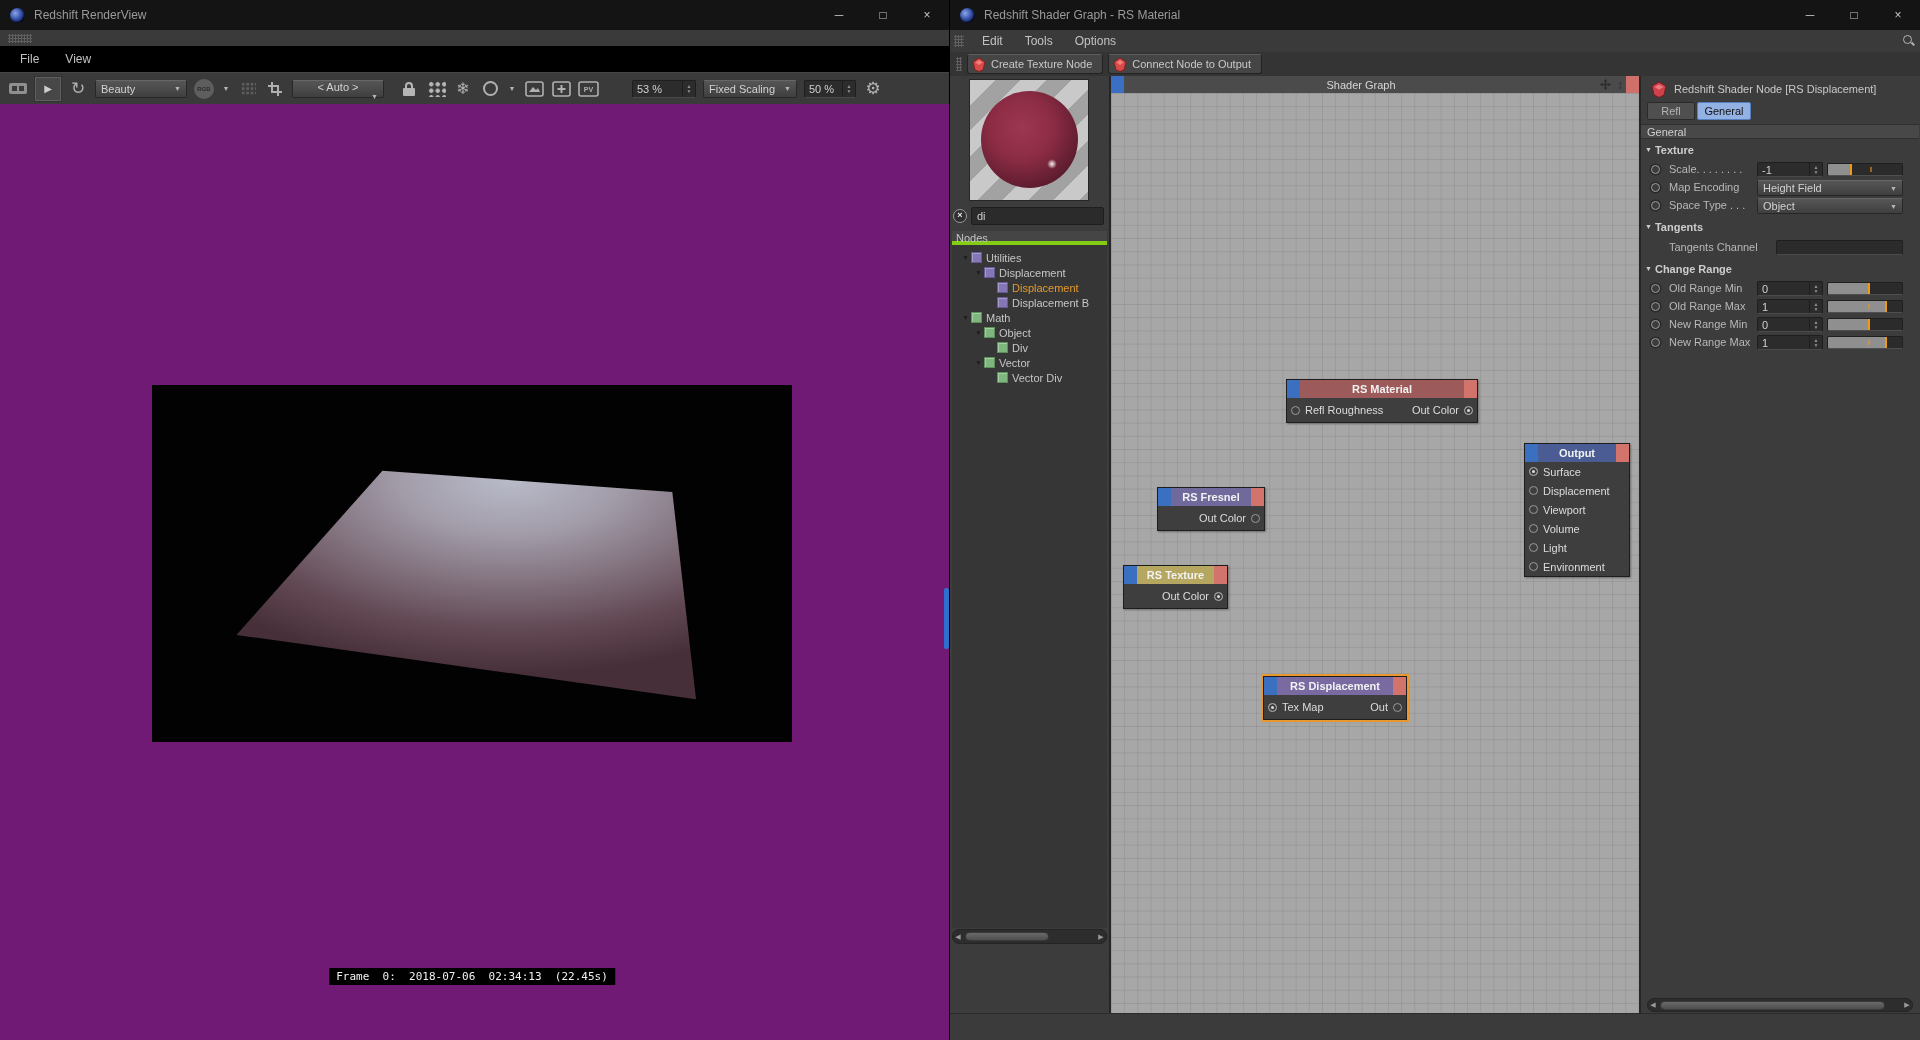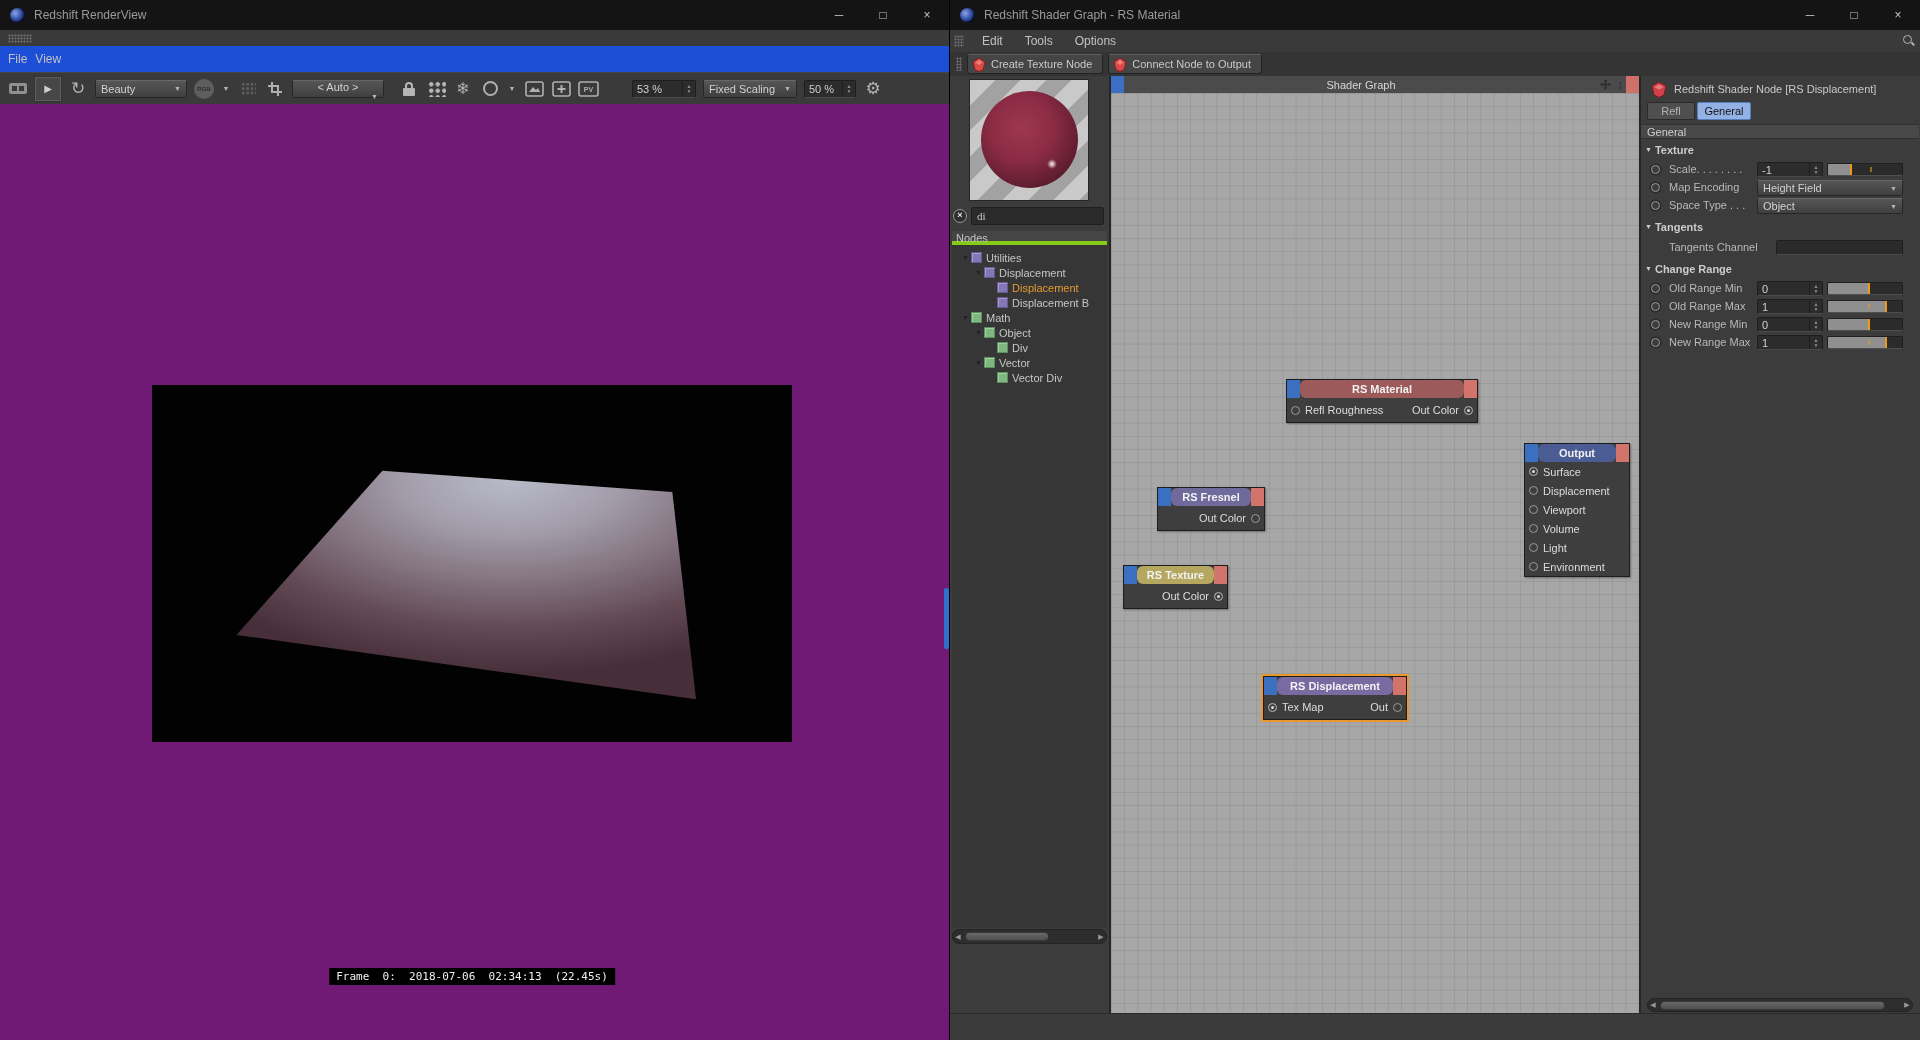--- a/index.html
+++ b/index.html
@@ -24,21 +24,21 @@
   .spin { background:#2c2c2c; border:1px solid #1e1e1e; border-bottom-color:#4a4a4a; border-radius:2px; display:flex; align-items:center; color:#cfcfcf; font-size:11px; }
   .spin .val { padding-left:4px; flex:1; }
   .spin .arrows { width:13px; border-left:1px solid #1e1e1e; display:flex; flex-direction:column; align-items:center; justify-content:center; color:#909090; font-size:5px; line-height:5px; align-self:stretch; }
   .scrollbar { background:#2d2d2d; border:1px solid #242424; border-radius:7px; display:flex; align-items:center; }
   .scrollbar .sb-arrow { color:#9a9a9a; font-size:7px; width:10px; text-align:center; }
   .scrollbar .thumb { height:9px; background:linear-gradient(#6a6a6a,#4e4e4e); border-radius:5px; border:1px solid #3a3a3a; }
 
   
   #renderview { left:0; width:949px; background:#383838; }
   #rv-gripbar { left:0; top:30px; width:949px; height:16px; background:#3a3a3a; }
-  #rv-menubar { left:0; top:46px; width:949px; height:26px; background:#1d4ed8; display:flex; align-items:center; padding-left:4px; }
+  #rv-menubar { left:0; top:46px; width:949px; height:26px; background:#000000; display:flex; align-items:center; padding-left:16px; gap:18px; }
   #rv-toolbar { left:0; top:72px; width:949px; height:32px; background:#3a3a3a; border-top:1px solid #454545; display:flex; align-items:center; padding-left:8px; gap:7px; }
   .tbi { color:#b2b2b2; font-size:15px; display:flex; align-items:center; justify-content:center; min-width:20px; height:22px; }
   #rv-viewport { left:0; top:104px; width:949px; height:936px; background:#701a75; }
   #render-area { left:152px; top:281px; width:640px; height:357px; background:#020202; overflow:hidden; }
   #render-plane { position:absolute; inset:0;
      clip-path:polygon(36% 24%, 81.3% 30%, 85% 88%, 13.2% 70%);
      background:radial-gradient(ellipse 60% 55% at 56% 26%, #b9bcca 0%, #a39daa 28%, #80707c 55%, #614853 78%, #472f3a 100%); }
   #rv-status { left:472px; top:864px; transform:translateX(-50%); background:#000; color:#f2f2f2; font-family:"DejaVu Sans Mono",monospace; font-size:11px; padding:2px 7px; white-space:pre; }
   #rv-bluebar { right:0; top:484px; width:5px; height:61px; background:#2f6fd0; border-radius:2px; }
 
@@ -61,21 +61,21 @@
 
   
   #sg-left { position:relative; width:159px; height:937px; background:#3c3c3c; }
   #mat-preview { left:19px; top:3px; width:120px; height:122px; border:1px solid #262626;
      background:repeating-linear-gradient(135deg, #c9c9c9 0 18px, #a2a2a2 18px 36px); }
   #mat-sphere { position:absolute; left:11px; top:11px; width:97px; height:97px; border-radius:50%;
      background:radial-gradient(circle at 42% 38%, #9e3751 0%, #8c2c44 38%, #601d30 72%, #330e1b 100%); }
   #mat-sphere::after { content:""; position:absolute; left:68%; top:70%; width:10px; height:10px; border-radius:50%;
      background:radial-gradient(circle, rgba(255,255,255,.95), rgba(255,255,255,0) 70%); }
   #search-clear { left:3px; top:133px; width:14px; height:14px; border-radius:50%; background:#2e2e2e; border:1px solid #9a9a9a; color:#e8e8e8; font-size:9px; line-height:11px; text-align:center; font-weight:bold; }
-  #search-input { left:21px; top:131px; width:133px; height:18px; background:#2b2b2b; border:1px solid #1e1e1e; border-radius:2px; color:#cccccc; font-size:11px; padding-left:5px; font-family:Liberation Serif, serif; }
+  #search-input { left:21px; top:131px; width:133px; height:18px; background:#2b2b2b; border:1px solid #1e1e1e; border-radius:2px; color:#cccccc; font-size:11px; padding-left:5px; font-family:Liberation Sans, sans-serif; }
   #nodes-header { left:2px; top:155px; width:155px; height:14px; background:#454545; border-bottom:4px solid #84cc16; color:#c3c3c3; font-size:11px; padding-left:4px; line-height:14px; }
   #tree { left:2px; top:169px; width:155px; height:683px; background:#363636; padding-top:5px; overflow:hidden; }
   .tree-row { position:relative; height:15px; display:flex; align-items:center; font-size:11px; color:#c6c6c6; white-space:nowrap; }
   .tree-row .exp { font-size:7px; color:#1f1f1f; width:9px; }
   .tree-row .sq { width:11px; height:11px; margin-right:4px; flex:none; }
   .tree-row.sel { color:#e39a2e; }
   .d0 { padding-left:10px; } .d1 { padding-left:23px; } .d2 { padding-left:36px; }
   .d2.noexp { padding-left:45px; }
   #tree-scroll { left:2px; top:853px; width:155px; height:15px; }
   #tree-scroll .thumb { width:84px; margin-left:2px; }
@@ -87,21 +87,21 @@
   #graph-header .corner { width:13px; height:100%; flex:none; }
   #graph-header .gh-title { flex:1; text-align:center; color:#d6d6d6; font-size:11px; }
   #graph-canvas { position:absolute; left:0; top:17px; width:100%; height:920px; background-color:#a7a7a7; overflow:hidden;
      background-image:linear-gradient(to right, rgba(0,0,0,.08) 1px, transparent 1px), linear-gradient(to bottom, rgba(0,0,0,.08) 1px, transparent 1px);
      background-size:13.2px 13.2px; }
   .gnode { position:absolute; border:1px solid #1d1d1d; box-shadow:1px 1px 2px rgba(0,0,0,.35); background:#3e3e3e; z-index:2; }
   .gnode.selected { outline:2px solid #e8982c; }
   .gnode .nhead { height:18px; display:flex; }
   .gnode .tabL { width:13px; background:#3b6fc0; }
   .gnode .tabR { width:13px; background:#d2736c; }
-  .gnode .ntitle { flex:1; display:flex; align-items:center; justify-content:center; color:#f2f2f2; font-size:11px; font-weight:bold; white-space:nowrap;border-radius:6px; }
+  .gnode .ntitle { flex:1; display:flex; align-items:center; justify-content:center; color:#f2f2f2; font-size:11px; font-weight:bold; white-space:nowrap; }
   .gnode .nrow { height:24px; display:flex; align-items:center; font-size:11px; color:#dcdcdc; padding:0 4px; gap:5px; }
   .gnode .nrow.slim { height:19px; }
   .gnode .spacer { flex:1; }
   .port { width:9px; height:9px; border:1px solid #9a9a9a; border-radius:50%; background:#3e3e3e; flex:none; }
   .port.filled { background:#dcdcdc; box-shadow:inset 0 0 0 2px #3e3e3e; }
   #wires { position:absolute; inset:0; z-index:1; }
 
   
   #sg-attr { position:relative; width:278px; height:937px; background:#3c3c3c; }
   #attr-title { left:0; top:2px; width:100%; height:22px; display:flex; align-items:center; gap:7px; padding-left:10px; color:#c9c9c9; font-size:11px; }

